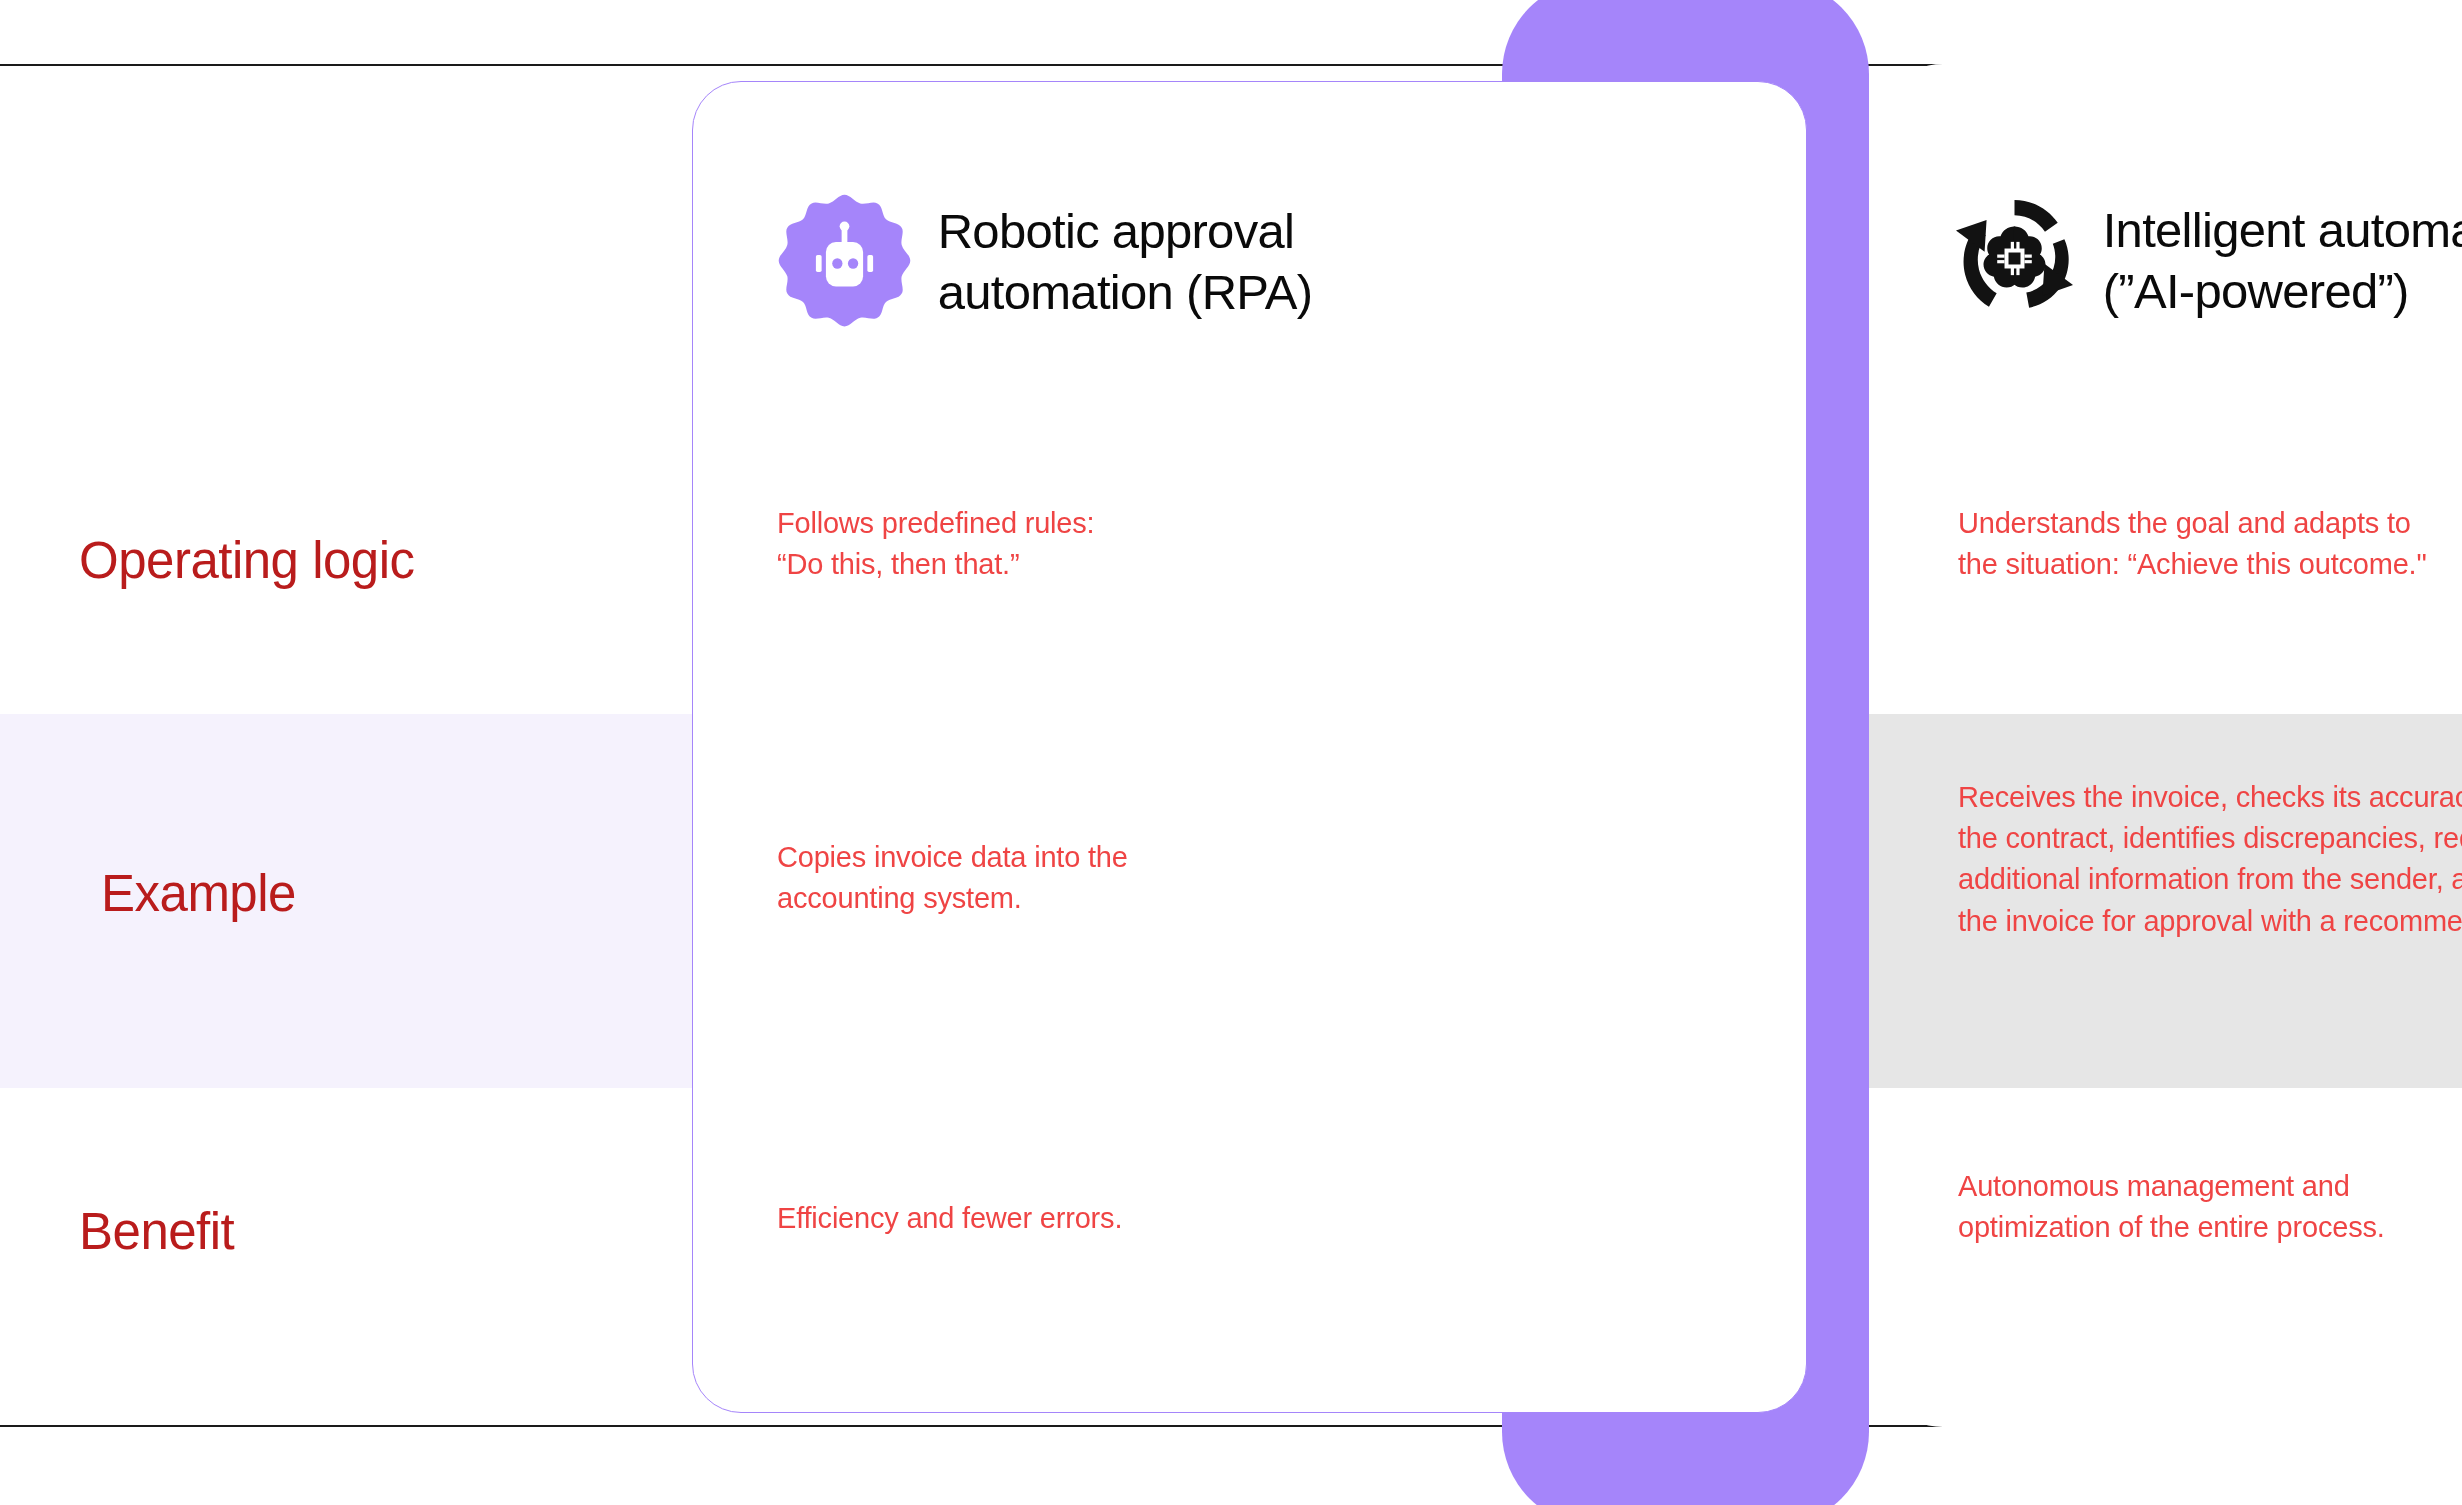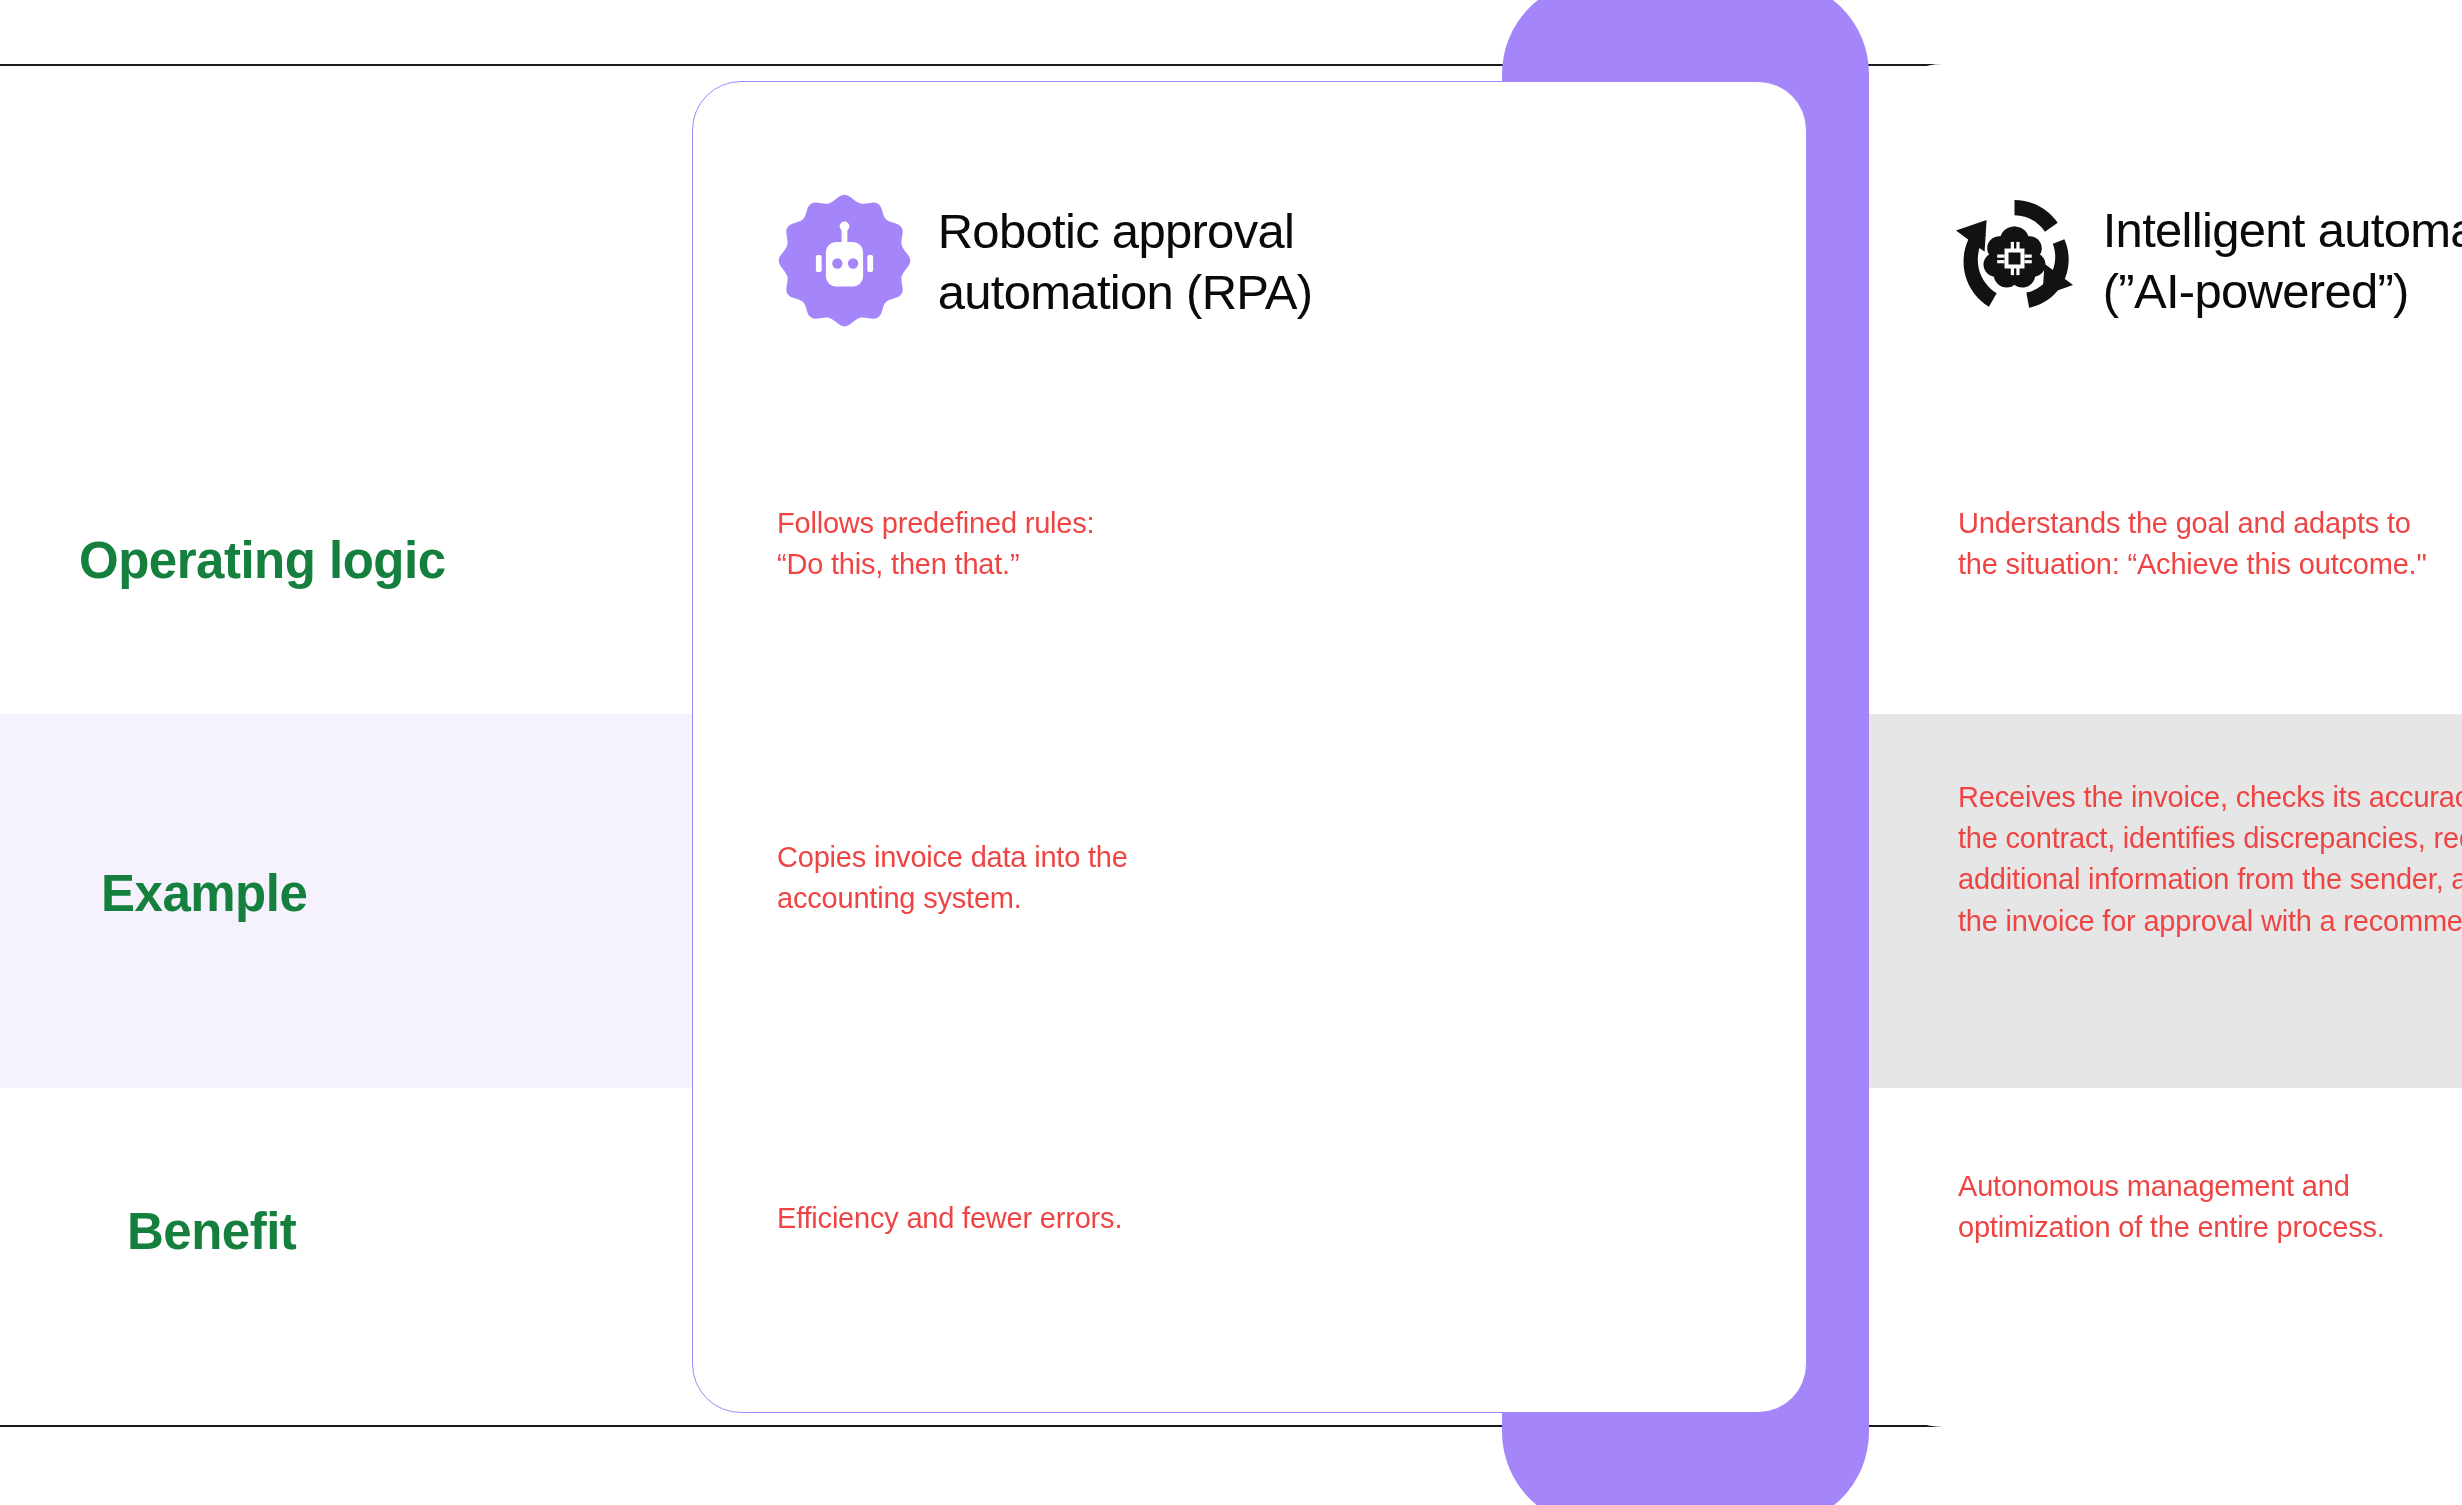--- a/index.html
+++ b/index.html
@@ -103,28 +103,28 @@
     position: absolute;
     inset: 0;
     z-index: 6;
   }
 
   
   .row-label {
     position: absolute;
     left: 79px;
     font-size: 51px;
-    font-weight: 700;
-    color: #15803d;
+    font-weight: 400;
+    color: #b91c1c;
     letter-spacing: -0.5px;
     white-space: nowrap;
   }
   #row-label-0 { top: 531px; }
   #row-label-1 { top: 864px; margin-left: 22px; }
-  #row-label-2 { top: 1202px; margin-left: 48px; }
+  #row-label-2 { top: 1202px; }
 
   
   .col-header {
     position: absolute;
     display: flex;
     align-items: flex-start;
     gap: 21.7px;
   }
   #col-header-0 { left: 773px; top: 192px; }
   #col-header-1 { left: 1948px; top: 192px; }

